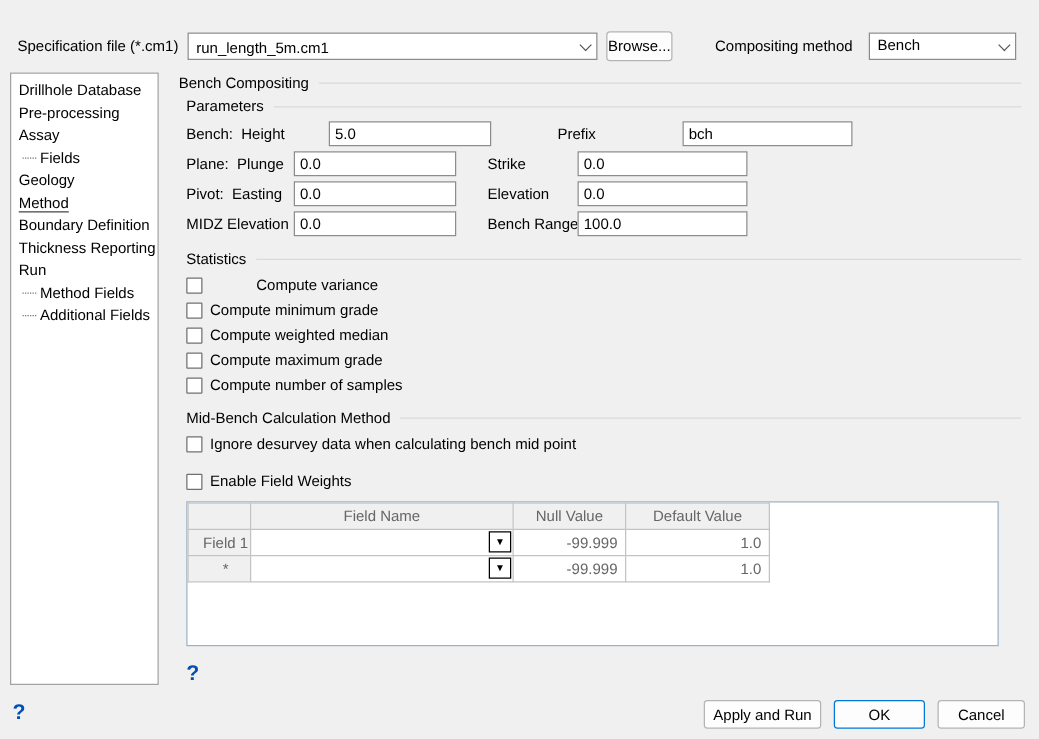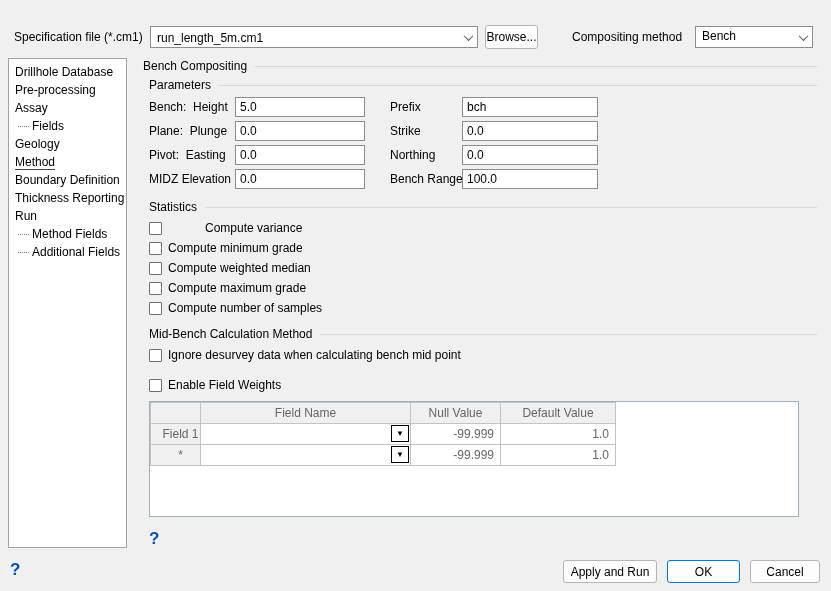--- a/index.html
+++ b/index.html
@@ -151,38 +151,38 @@
   <div class="group-header" style="margin-left:6px;">
     <span class="gtitle">Bench Compositing</span>
   </div>
 
   
   <div class="section">
     <div class="group-header" style="margin-top:3px;">
       <span class="gtitle">Parameters</span>
     </div>
 
-    <div class="param-row" style="margin-top:2px;">
+    <div class="param-row" style="margin-top:2px;gap:28px;">
       <span class="lbl1">Bench:  Height</span>
       <input class="tbx" value="5.0" style="">
       <span class="lbl2">Prefix</span>
       <input class="tbx tbx2" value="bch" style="">
     </div>
 
     <div class="param-row">
       <span class="lbl1">Plane:  Plunge</span>
       <input class="tbx" value="0.0" style="">
       <span class="lbl2">Strike</span>
       <input class="tbx tbx2" value="0.0" style="">
     </div>
 
     <div class="param-row">
       <span class="lbl1">Pivot:  Easting</span>
       <input class="tbx" value="0.0" style="">
-      <span class="lbl2">Northing</span>
+      <span class="lbl2">Elevation</span>
       <input class="tbx tbx2" value="0.0" style="">
     </div>
 
     <div class="param-row">
       <span class="lbl1">MIDZ Elevation</span>
       <input class="tbx" value="0.0" style="">
       <span class="lbl2">Bench Range</span>
       <input class="tbx tbx2" value="100.0" style="">
     </div>
   </div>

